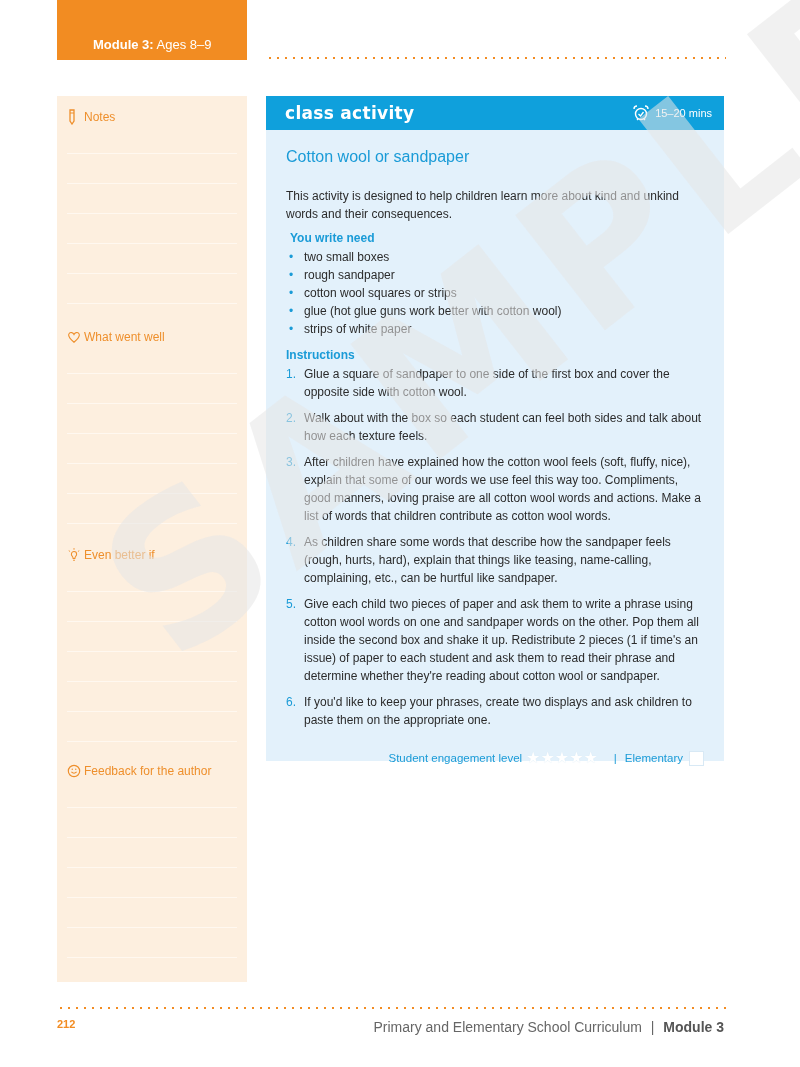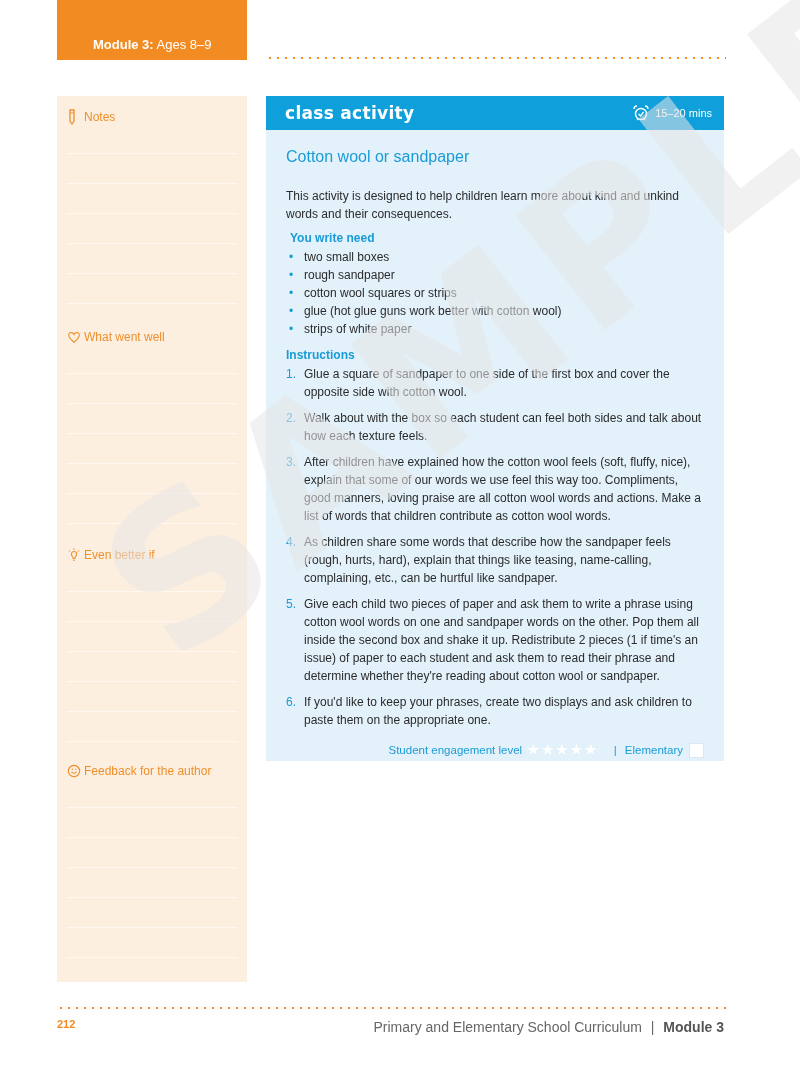--- a/index.html
+++ b/index.html
@@ -22,21 +22,21 @@
   .timer svg { width: 18px; height: 18px; margin-right: 5px; }
   .content { padding: 17px 20px 0 20px; font-size: 12px; color: #2b2b2b; line-height: 18px; }
   .act-name { color: #1a9bd7; font-size: 16px; margin-bottom: 20px; line-height: 20px; }
   .sub-head { color: #1a9bd7; font-weight: bold; font-size: 12px; margin: 6px 0 1px 4px; }
   ul.needs { list-style: none; }
   ul.needs li { position: relative; padding-left: 18px; }
   ul.needs li::before { content: "•"; color: #1a9bd7; position: absolute; left: 3px; }
   ol.steps { list-style: none; }
   ol.steps li { position: relative; padding-left: 18px; margin-bottom: 8px; }
   .num { position: absolute; left: 0; color: #1a9bd7; }
-  .footer-row { display: flex; justify-content: flex-end; align-items: center; color: #1a9bd7; font-size: 11.5px; margin-top: 12px; padding-right: 0; }
+  .footer-row { display: flex; justify-content: flex-end; align-items: center; color: #1a9bd7; font-size: 11.5px; margin-top: 20px; padding-right: 0; }
   .stars { display: inline-flex; margin: 0 8px 0 4px; }
   .star { color: #ffffff; font-size: 16px; line-height: 16px; text-shadow: 0 0 1px #cfe4f2; }
   .sep { margin: 0 8px; }
   .checkbox { width: 15px; height: 15px; background: #fff; border: 1px solid #d8e9f5; margin-left: 6px; }
 
   .watermark { position: absolute; left: 60px; top: 520px; font-size: 200px; font-weight: bold; color: rgba(230,230,230,0.55); transform: rotate(-38deg); transform-origin: left top; letter-spacing: 10px; pointer-events: none; font-family: "DejaVu Sans", sans-serif; }
 
   .bottom-dots { position: absolute; left: 57px; top: 1007px; width: 670px; height: 2px; background-image: radial-gradient(circle, #f28c22 1px, transparent 1.2px); background-size: 8px 2px; }
   .page-num { position: absolute; left: 57px; top: 1018px; color: #f28c22; font-weight: bold; font-size: 11px; }
   .running-foot { position: absolute; right: 76px; top: 1019px; font-size: 14px; color: #666; }

